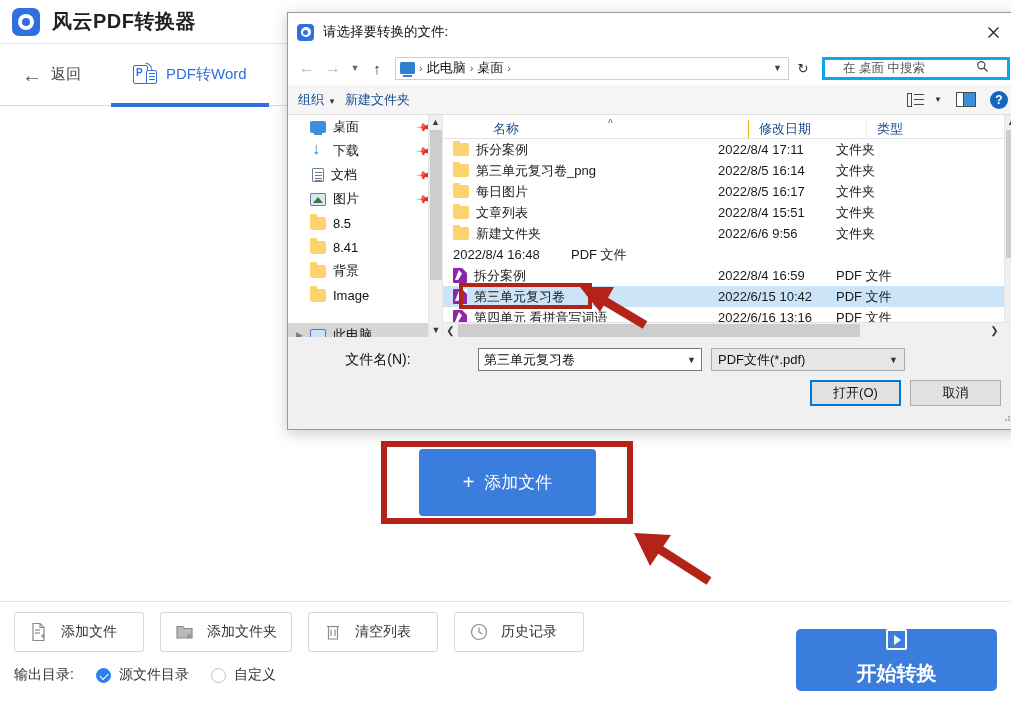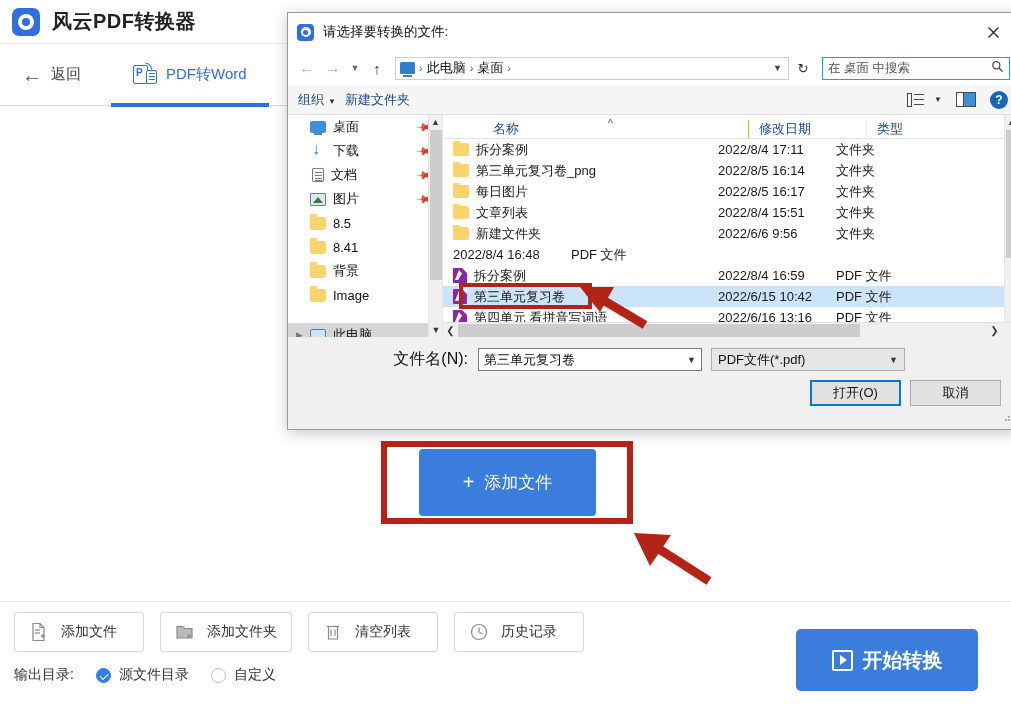--- a/index.html
+++ b/index.html
@@ -131,24 +131,24 @@
     display:inline-block; position:relative; background:#fff;
   }
   .radio.on{ background:#2f80ed; border-color:#2f80ed; }
   .radio.on::after{
     content:""; position:absolute; left:3.3px; top:4.4px; width:7px;height:3.6px;
     border-left:1.7px solid #fff; border-bottom:1.7px solid #fff;
     transform:rotate(-45deg);
   }
   .outrow .lab{ margin-right:14px; }
   .start-btn{
-    position:absolute; left:796px; top:629px; width:182px; height:62px;
+    position:absolute; left:796px; top:629px; width:201px; height:62px;
     background:#3b7ddd; border-radius:5px; color:#fff;
-    display:flex;align-items:center;justify-content:center;gap:10px;
-    font-size:20px; font-weight:bold;
+    display:flex;align-items:center;gap:10px;
+    font-size:20px; font-weight:bold;flex-direction:column;
   }
   .playic{
     width:21px;height:21px;border:2px solid #fff;border-radius:2px;
     display:flex;align-items:center;justify-content:center; flex:none;
   }
   .playic::after{
     content:""; border-left:7px solid #fff; border-top:5px solid transparent;
     border-bottom:5px solid transparent; margin-left:2px;
   }
 
@@ -187,22 +187,22 @@
   }
   .pcicon{
     width:15px;height:12px;background:#2f7fd0;border-radius:1.5px;position:relative;flex:none;
   }
   .pcicon::after{content:"";position:absolute;left:3px;bottom:-3px;width:9px;height:2px;background:#2f7fd0;}
   .crumb{ font-size:13px; color:#111; }
   .sep{ color:#5a5a5a; font-size:11px; }
   .crumbbox .ddv{ margin-left:auto; font-size:9px; color:#444; padding-right:2px;}
   .refresh{ width:20px; text-align:center; color:#333; font-size:13px; }
   .searchbox{
-    width:188px; height:23px; border:1px solid #0ea5e9; background:#fff;
-    display:flex; align-items:center; padding:0 5px; margin-left:5px;
+    width:188px; height:23px; border:3px solid #0ea5e9; background:#fff;
+    display:flex; padding:0 18px; margin-left:5px;
   }
   .searchbox .sp{ font-size:12.5px; color:#555; flex:1; }
   .searchbox .mag{ color:#444; font-size:12px; }
 
   .dlg-tool{
     height:30px; background:#f5f5f5; border-bottom:1px solid #dedede;
     display:flex; align-items:center; padding:0 10px; gap:9px;
     color:#1a4b8c;
   }
   .dlg-tool .it{ font-size:13px; }
@@ -293,21 +293,21 @@
   .hscroll{
     position:absolute; left:0; bottom:0; width:100%; height:15px; background:#f0f0f0;
     border-top:1px solid #e3e3e3; display:flex; align-items:center;
   }
   .hscroll .ha{ width:15px; text-align:center; font-size:10px; color:#3a3a3a; }
   .hscroll .htrack{ flex:1; height:15px; position:relative; }
   .hscroll .hthumb{ position:absolute; left:0; top:1px; height:13px; width:76%; background:#cdcdcd; }
 
   .dlg-foot{ background:#f0f0f0; height:88px; position:relative; }
   .fnrow{ position:absolute; left:0; top:11px; width:100%; display:flex; align-items:center; }
-  .fnlabel{ width:190px; text-align:right; padding-right:10px; font-size:16px; color:#111; }
+  .fnlabel{ width:190px; text-align:center; padding-right:10px; font-size:14px; color:#111; }
   .fninput{
     width:224px; height:23px; background:#fff; border:1px solid #7a7a7a;
     display:flex; align-items:center; padding:0 5px; font-size:13px; color:#111;
   }
   .fninput .dv{ margin-left:auto; font-size:9px; color:#333; }
   .filtersel{
     width:194px; height:23px; background:#e6e6e6; border:1px solid #adadad; margin-left:9px;
     display:flex; align-items:center; padding:0 6px; font-size:13px; color:#111;
   }
   .filtersel .dv{ margin-left:auto; font-size:9px; color:#333; }

